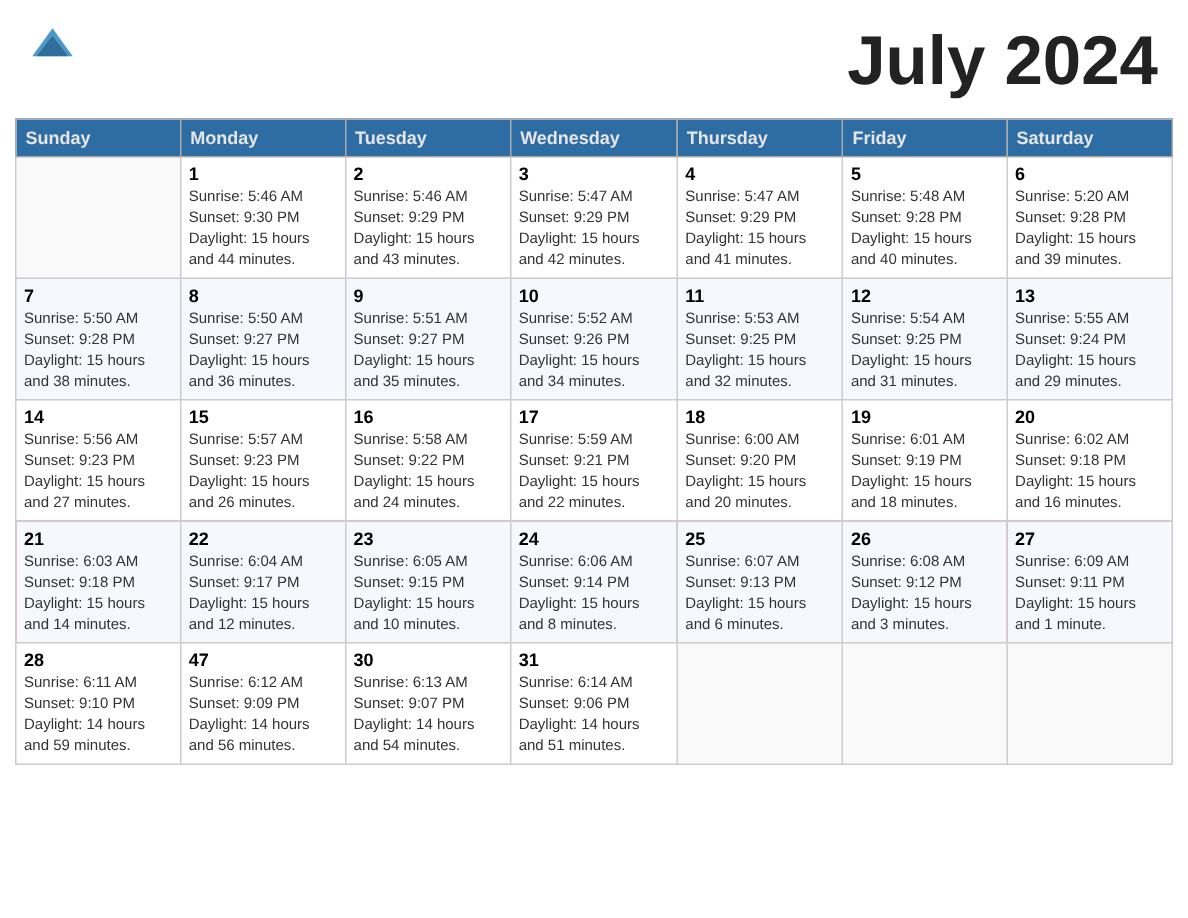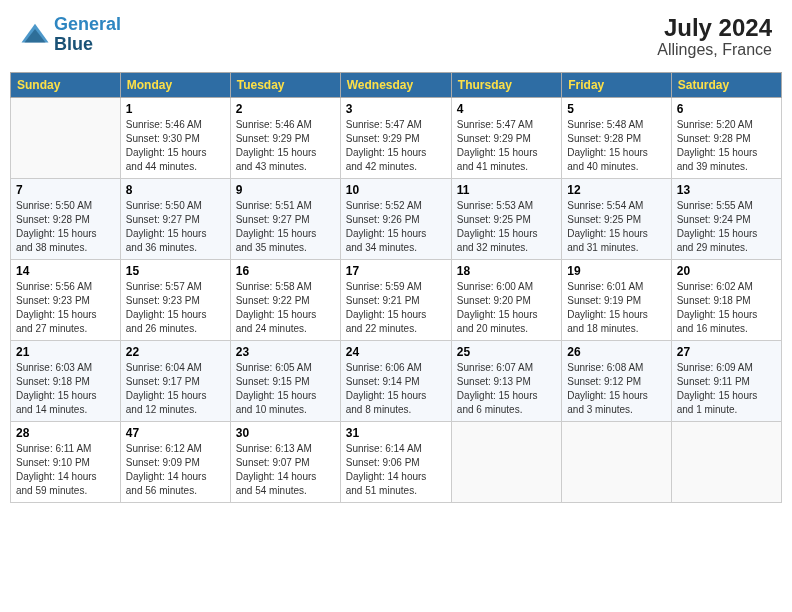--- a/index.html
+++ b/index.html
@@ -32,37 +32,37 @@
     }
     .logo-icon {
       width: 30px;
       height: 30px;
       margin-right: 4px;
     }
     .title-block {
       text-align: right;
     }
     .month-year {
-      font-size: 24px;
+      font-size: 46px;
       font-weight: bold;
       color: #222;
       line-height: 1.1;
     }
     .location {
       font-size: 16px;
       color: #444;
     }
     .calendar {
       width: 100%;
       border-collapse: collapse;
       font-size: 10.5px;
     }
     .calendar th {
       background-color: #2e6da4;
-      color: #fde047;
+      color: #e5e5e5;
       text-align: left;
       padding: 5px 6px;
       font-size: 12px;
       font-weight: bold;
       border: 1px solid #aaa;
     }
     .calendar td {
       vertical-align: top;
       border: 1px solid #ccc;
       padding: 4px 5px;
@@ -94,28 +94,23 @@
 </head>
 <body>
 
 <div class="header">
   <div class="logo">
     <svg class="logo-icon" viewBox="0 0 40 40">
       <rect width="40" height="40" fill="none"></rect>
       <polygon points="20,5 38,30 2,30" fill="#2e86c1" opacity="0.85"></polygon>
       <polygon points="20,12 34,30 6,30" fill="#1a5276" opacity="0.6"></polygon>
     </svg>
-    <div class="logo-text">
-      <div><span>General</span></div>
-      <div>Blue</div>
-    </div>
   </div>
   <div class="title-block">
     <div class="month-year">July 2024</div>
-    <div class="location">Allinges, France</div>
   </div>
 </div>
 
 <table class="calendar">
   <thead>
     <tr id="weekday-header">
         <th>Sunday</th>
         <th>Monday</th>
         <th>Tuesday</th>
         <th>Wednesday</th>

